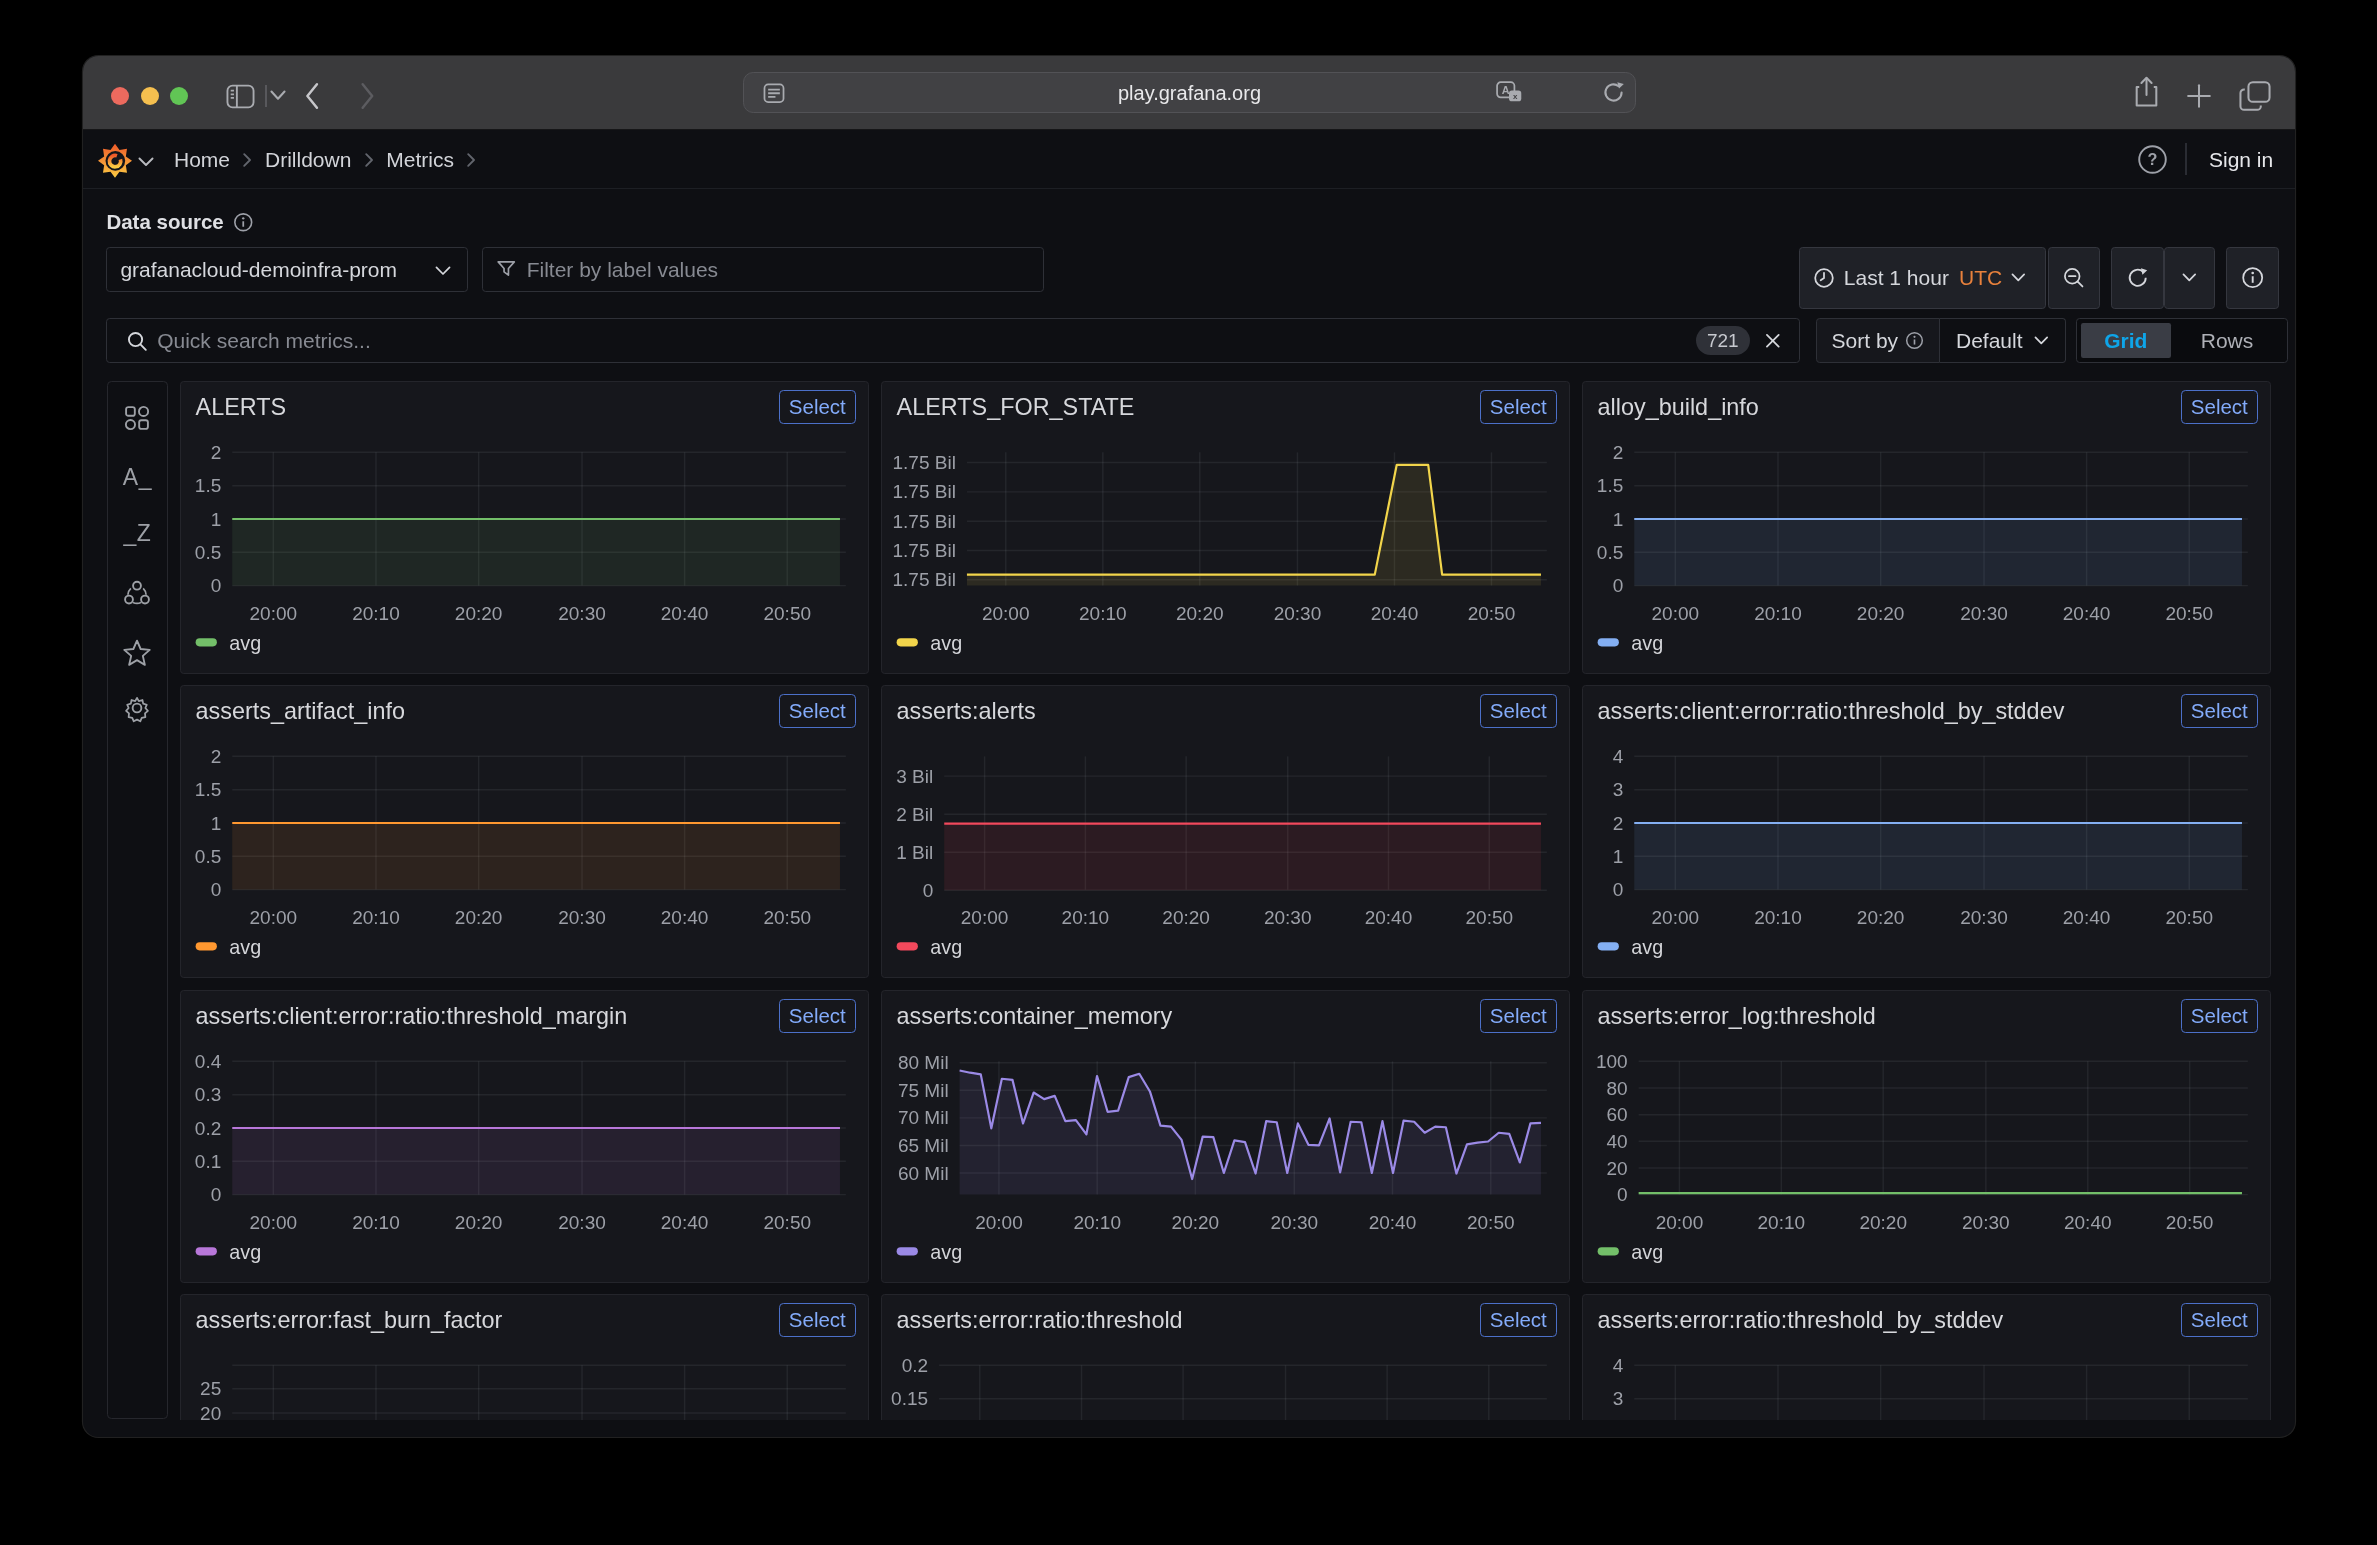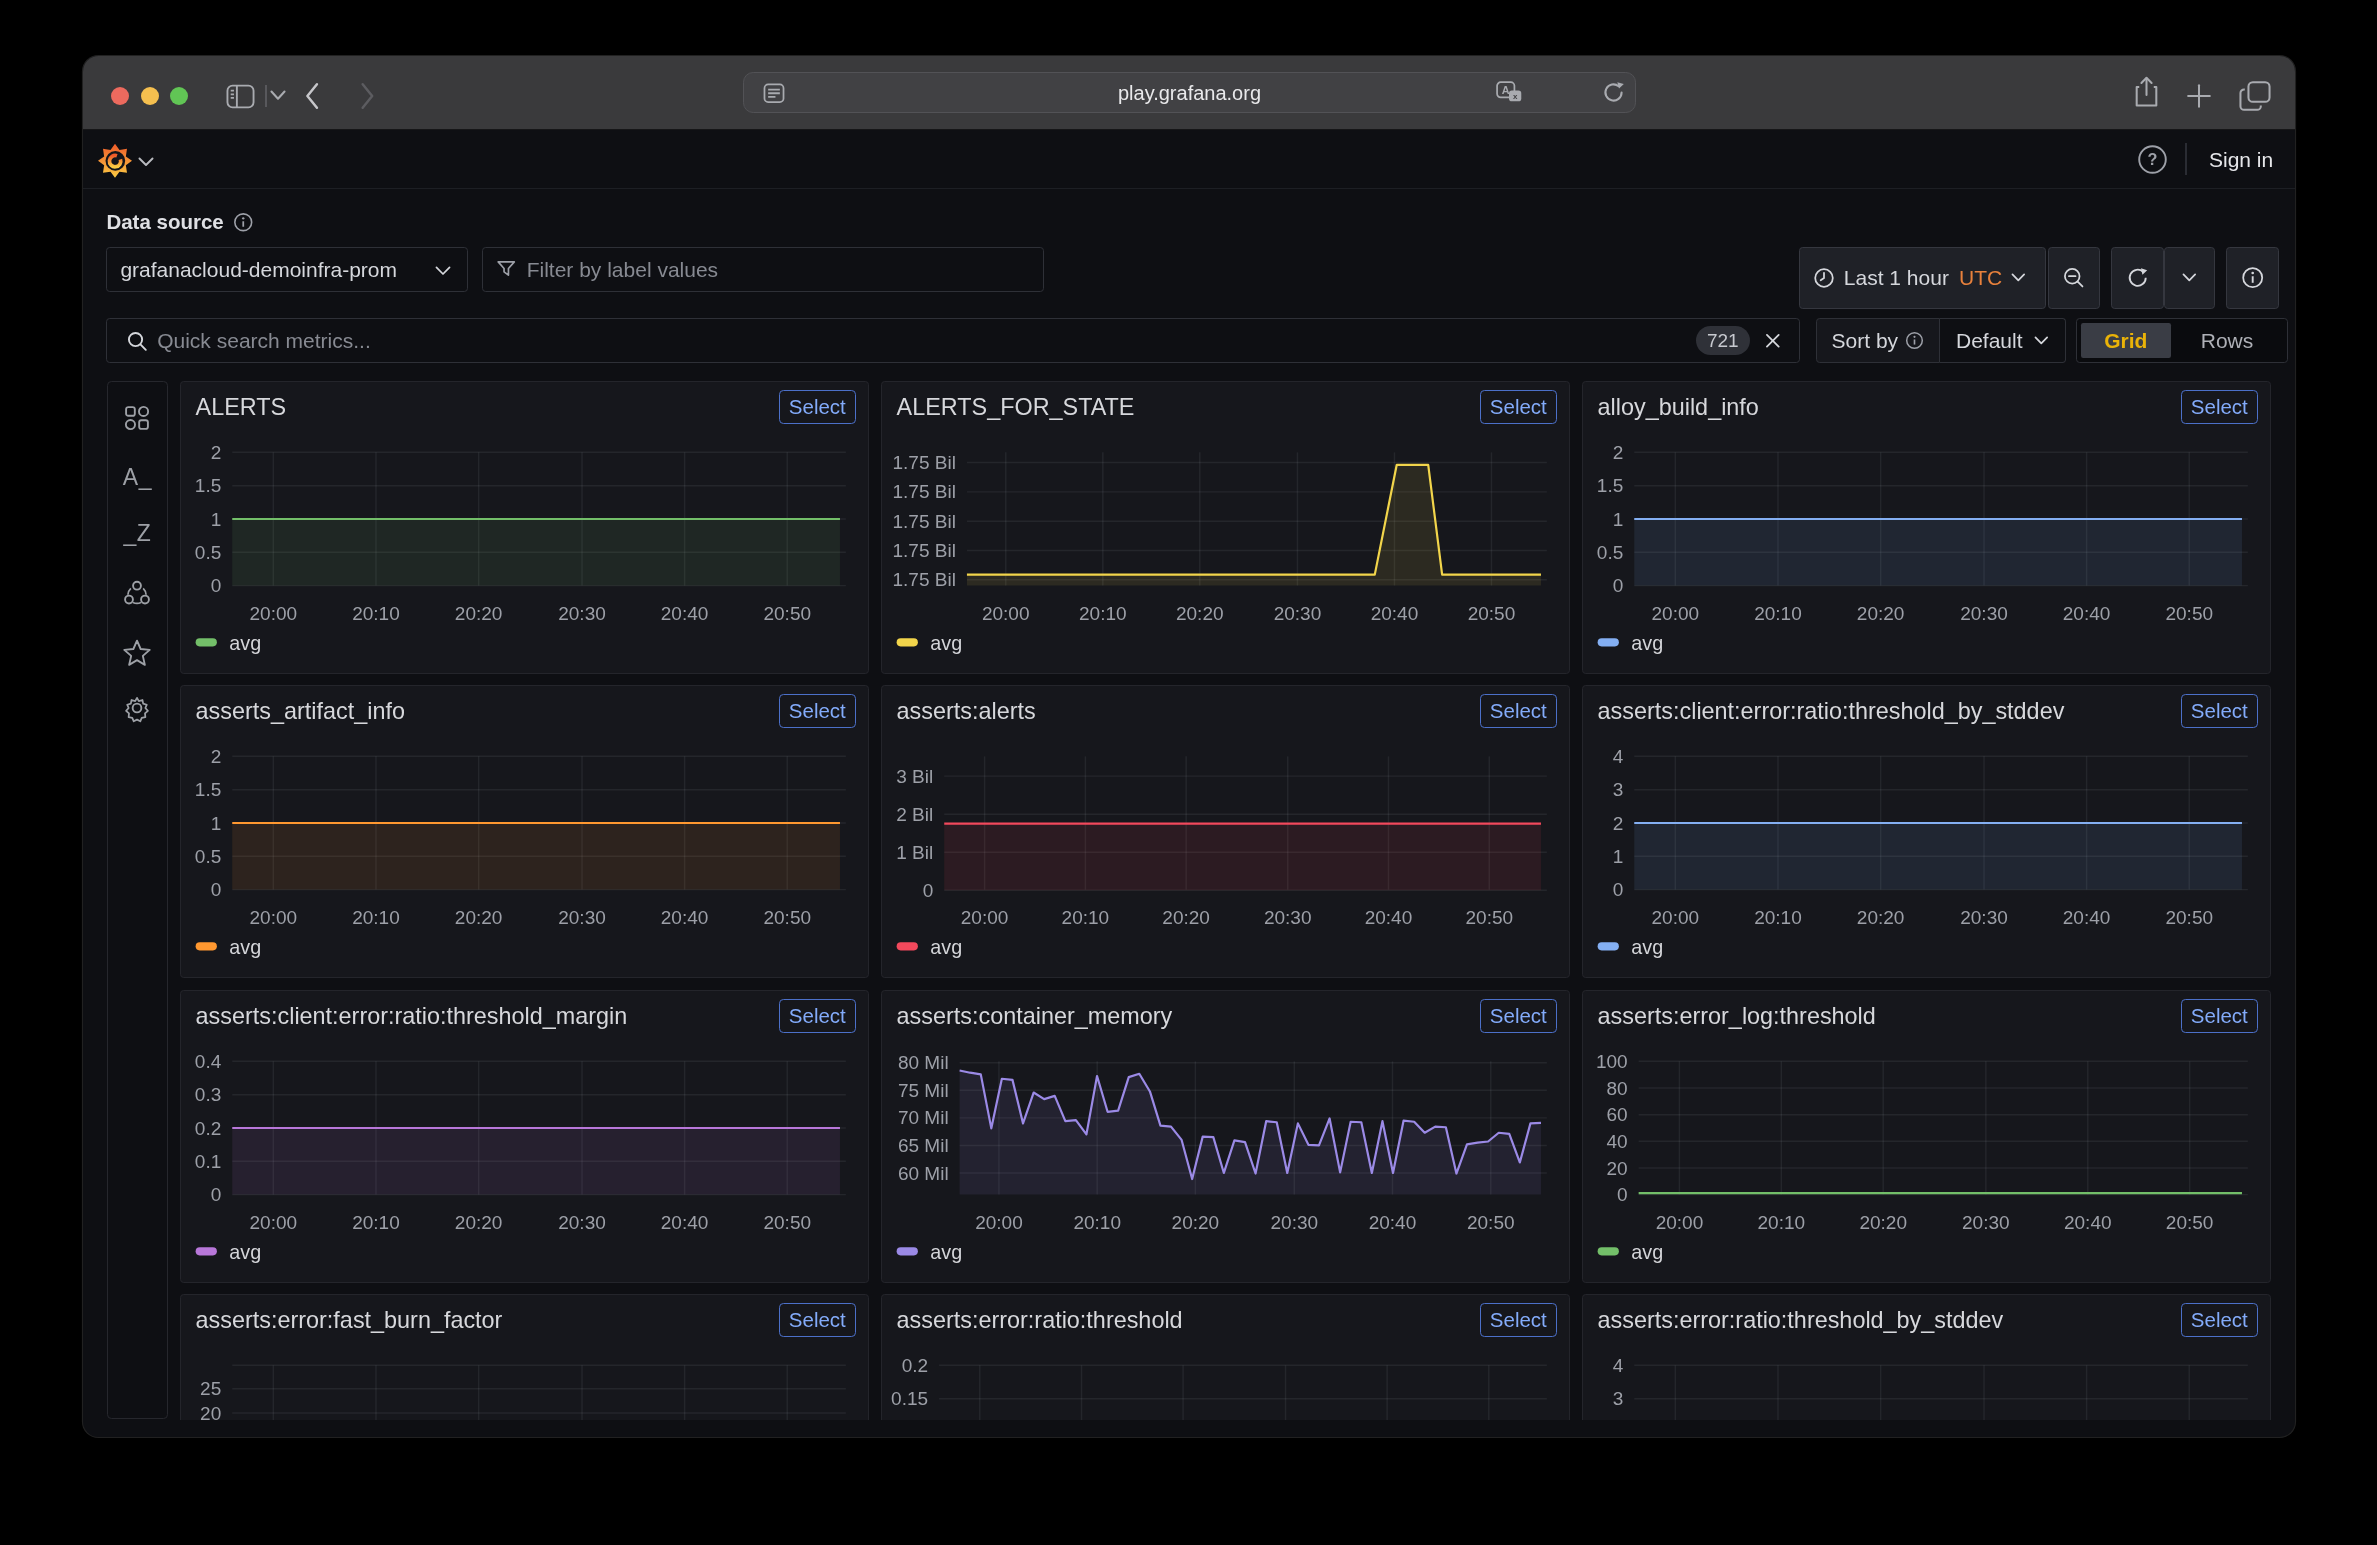--- a/index.html
+++ b/index.html
@@ -35,21 +35,21 @@
 .qsearch { position:absolute; left:23.4px; top:130px; width:1694px; height:45px; border:1.5px solid #2e3037;
   border-radius:3.7px; display:flex; align-items:center; font-size:21px; }
 .pill { margin-left:auto; background:#2f3138; border-radius:17.6px; padding:3.7px 11px; color:#c7c9cf; font-size:19px; }
 .sortgroup { position:absolute; left:1733px; top:130px; height:45px; display:flex; font-size:21px; }
 .sortlab { display:flex; align-items:center; padding:0 14.6px; border:1.5px solid #2e3037;
   border-radius:3.7px 0 0 3.7px; color:#d5d7dc; font-weight:500; background:#16171c; }
 .sortval { display:flex; align-items:center; padding:4px 16px; border:1.5px solid #2e3037; border-left:none;
   border-radius:0 3.7px 3.7px 0; color:#d5d7dc; font-weight:500; }
 .seg { position:absolute; left:1993px; top:130px; height:45px; width:212px; display:flex;
   border:1.5px solid #2e3037; border-radius:3.7px; background:#0a0b0e; padding:3.7px; }
-.segon { flex:1; background:#3a3d45; border-radius:2.2px; color:#eab308; font-weight:700; font-size:21px;
+.segon { flex:1; background:#3a3d45; border-radius:2.2px; color:#0ea5e9; font-weight:700; font-size:21px;
   display:flex; align-items:center; justify-content:center; }
 .segoff { flex:1.25; color:#aeb0b6; font-weight:500; font-size:21px; display:flex; align-items:center; justify-content:center; }
 .sidebar { position:absolute; left:24px; top:193px; width:61px; height:1038px;
   border:1.5px solid #26272d; border-radius:4.4px; }
 .sbi { position:absolute; left:13px; }
 .sbt { position:absolute; width:100%; text-align:center; font-size:23px; color:#9da0a6; font-weight:500; letter-spacing:0.7px; }
 .card { position:absolute; width:689px; height:293px; background:#16171c;
   border:1.5px solid #24252b; border-radius:3.7px; }
 .ctitle { position:absolute; left:14.6px; top:11.7px; font-size:23.4px; font-weight:500; color:#d7d8dc; }
 .sel { position:absolute; right:12.4px; top:8px; height:34px; padding:0 8.8px; border:1.5px solid #4c70c9;
@@ -125,20 +125,34 @@
             <stop offset="1" stop-color="#fbcb43"></stop>
   </linearGradient>
         </defs>
   <path d="M23.5 2.0 L29.7 10.5 L40.1 8.9 L38.5 19.3 L47.0 25.5 L38.5 31.7 L40.1 42.1 L29.7 40.5 L23.5 49.0 L17.3 40.5 L6.9 42.1 L8.5 31.7 L0.0 25.5 L8.5 19.3 L6.9 8.9 L17.3 10.5 Z" fill="url(#glg)"></path>
   <circle cx="24" cy="25.5" r="13.6" fill="#14151a"></circle>
   <path d="M26.2 18.5 A 7.8 7.8 0 1 0 31.0 23.3" fill="none" stroke="url(#glg)" stroke-width="5.2"></path>
 </svg>
   <svg class="tbi" style="left:55px;top:27px" width="16" height="10.2" viewBox="0 0 22 14">
     <polyline points="2,2 11,11 20,2" fill="none" stroke="#b9bbc0" stroke-width="2.6" stroke-linecap="round" stroke-linejoin="round"></polyline>
   </svg>
+  <div class="crumbs">
+    <span class="crumb">Home</span>
+        <svg width="10.2" height="16" viewBox="0 0 14 22">
+          <polyline points="3,3 11,11 3,19" fill="none" stroke="#62656d" stroke-width="2.6" stroke-linecap="round" stroke-linejoin="round"></polyline>
+        </svg>
+        <span class="crumb">Drilldown</span>
+        <svg width="10.2" height="16" viewBox="0 0 14 22">
+          <polyline points="3,3 11,11 3,19" fill="none" stroke="#62656d" stroke-width="2.6" stroke-linecap="round" stroke-linejoin="round"></polyline>
+        </svg>
+        <span class="crumb">Metrics</span>
+        <svg width="10.2" height="16" viewBox="0 0 14 22">
+          <polyline points="3,3 11,11 3,19" fill="none" stroke="#62656d" stroke-width="2.6" stroke-linecap="round" stroke-linejoin="round"></polyline>
+        </svg>
+  </div>
   <svg class="tbi" style="left:2054px;top:14px" width="31" height="31" viewBox="0 0 42 42">
     <circle cx="21" cy="21" r="18" fill="none" stroke="#9da0a8" stroke-width="2.6"></circle>
     <text x="21" y="28" text-anchor="middle" fill="#9da0a8" font-size="22" font-weight="bold" font-family="Liberation Sans">?</text>
   </svg>
   <div class="vsep2" style="left:2102px;top:13px;height:32px"></div>
   <div class="signin">Sign in</div>
 </div>
 <div class="content">
 
 <div class="dslabel">Data source</div>

